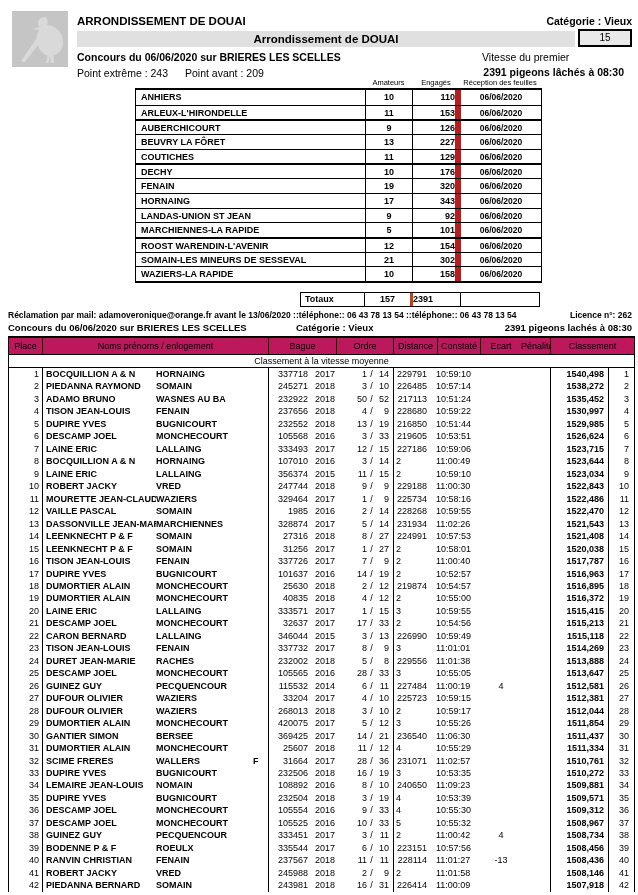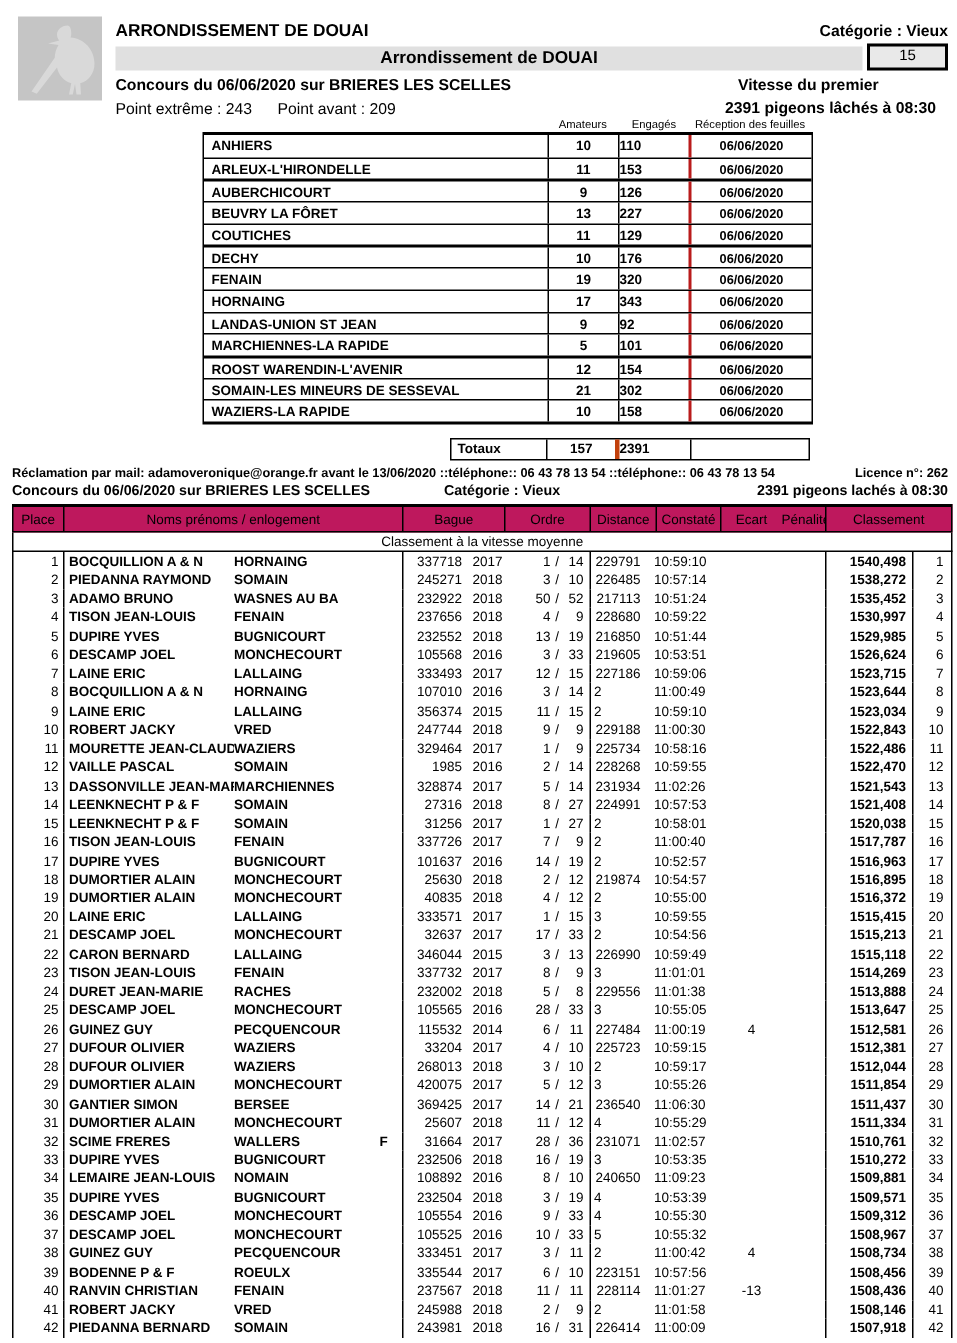--- a/index.html
+++ b/index.html
@@ -8,39 +8,39 @@
 
   
   .pigeon-box { position:absolute; left:12px; top:11px; width:56px; height:56px; background:#c5c5c5; }
   .h-title  { position:absolute; left:77px;  top:15px;  font-size:11.5px; font-weight:bold; white-space:nowrap; }
   .h-cat    { position:absolute; right:6px;  top:15px;  font-size:10.5px; font-weight:bold; white-space:nowrap; }
   .h-band   { position:absolute; left:77px;  top:31px;  width:498px; height:16px; background:#e0e0e0;
               text-align:center; font-size:11.5px; font-weight:bold; line-height:16px; }
   .h-box15  { position:absolute; left:578px; top:29px;  width:54px; height:18px; border:2px solid #000;
               background:#e9e9e9; box-sizing:border-box; text-align:center; font-size:10px; line-height:14px; }
   .h-conc   { position:absolute; left:77px;  top:51px;  font-size:10.5px; font-weight:bold; white-space:nowrap; }
-  .h-vit    { position:absolute; left:492px; top:51px;  font-size:10.5px; font-weight:bold; white-space:nowrap; }
+  .h-vit    { position:absolute; left:482px; top:51px;  font-size:10.5px; font-weight:normal; white-space:nowrap; }
   .h-pe     { position:absolute; left:77px;  top:67px;  font-size:10.5px; white-space:nowrap; }
   .h-pa     { position:absolute; left:185px; top:67px;  font-size:10.5px; white-space:nowrap; }
   .h-pig    { position:absolute; right:14px;  top:66px;  font-size:10.5px; font-weight:bold; white-space:nowrap; }
 
   
   .ct-h { position:absolute; top:78px; font-size:7.5px; text-align:center; }
   .ct-h.a { left:365px; width:47px; }
   .ct-h.e { left:412px; width:48px; }
   .ct-h.r { left:448px; width:104px; }
   .ctable { position:absolute; left:135px; top:88px; width:405px; border:1px solid #000; border-top:2px solid #000;
             border-bottom:2px solid #000; box-sizing:content-box; }
   .crow { display:flex; height:14.7px; line-height:14.7px; box-sizing:border-box; }
   .crow + .crow { border-top:1px solid #000; }
   .crow:nth-child(3), .crow:nth-child(6), .crow:nth-child(11) { border-top:2px solid #000; }
   .cc { box-sizing:border-box; overflow:hidden; white-space:nowrap; }
   .cc.cname { width:230px; padding-left:5px; font-size:9px;  font-weight:bold; border-right:1px solid #000; }
   .cc.cnum1 { width:47px;  text-align:center; font-size:9px; font-weight:bold; border-right:1px solid #000; }
-  .cc.cnum2 { width:48px;  text-align:left; font-size:9px; font-weight:bold; border-right:2px solid #b91c1c; }
+  .cc.cnum2 { width:48px;  text-align:right; font-size:9px; font-weight:bold; border-right:6px solid #b91c1c; }
   .cc.cdate { width:80px;  text-align:center; font-size:8.5px; font-weight:bold; }
   .totrow { position:absolute; left:300px; top:292px; width:240px; height:15px; line-height:13px;
             display:flex; border:1.5px solid #000; box-sizing:border-box; }
   .totrow .tc { box-sizing:border-box; overflow:hidden; }
   .tc.tlabel { width:64px; font-weight:bold; font-size:9px; padding-left:4px; border-right:1px solid #000; }
   .tc.tnum1  { width:48px; font-weight:bold; font-size:9px; text-align:center; border-right:3px solid #c2410c; }
   .tc.tnum2  { width:48px; font-weight:bold; font-size:9px; text-align:left; border-right:1px solid #000; }
   .tc.tempty { flex:1; }
 
   

